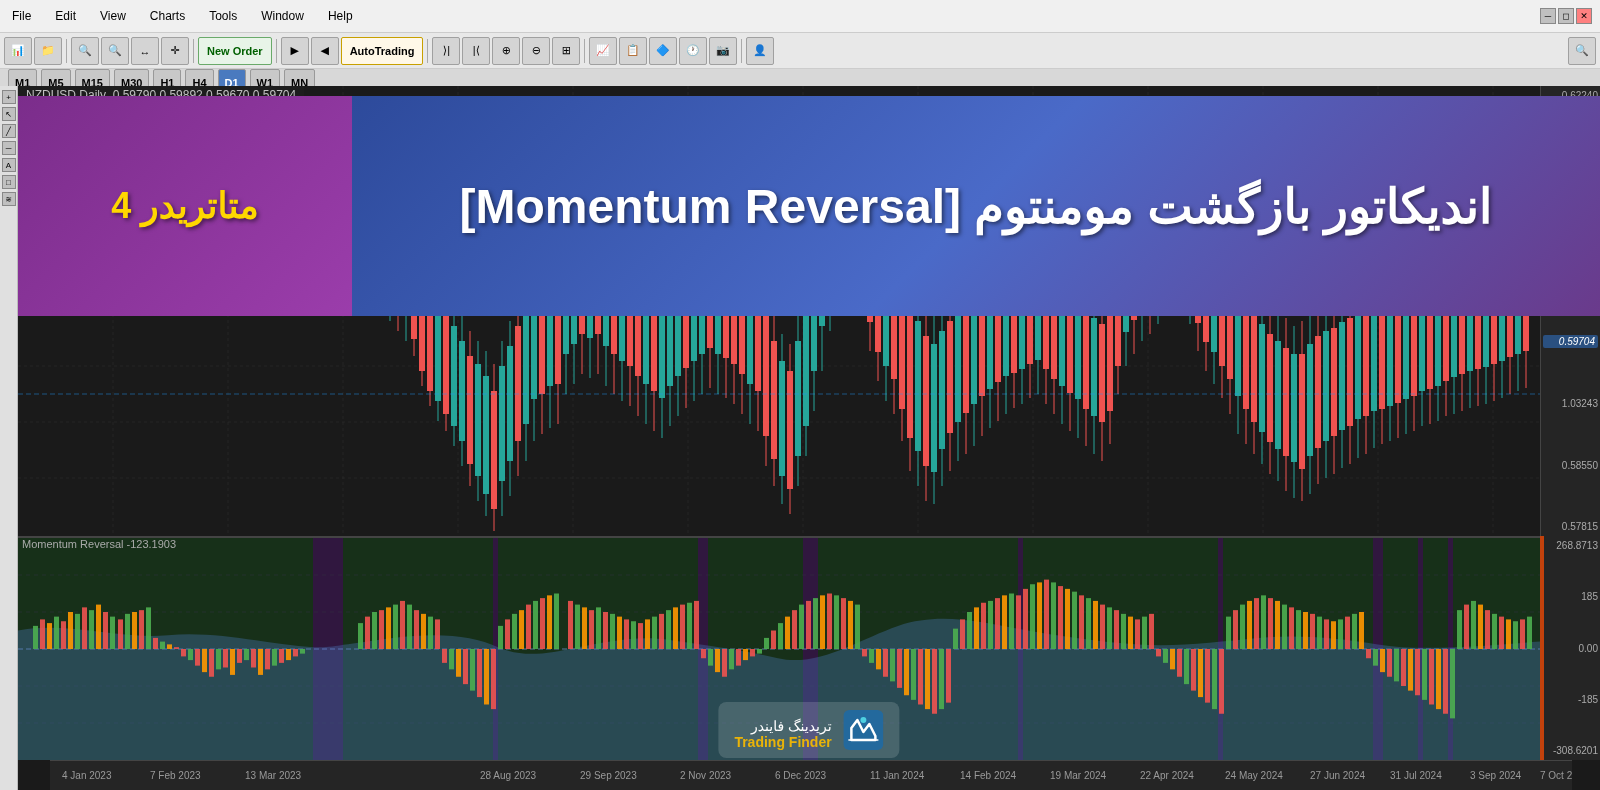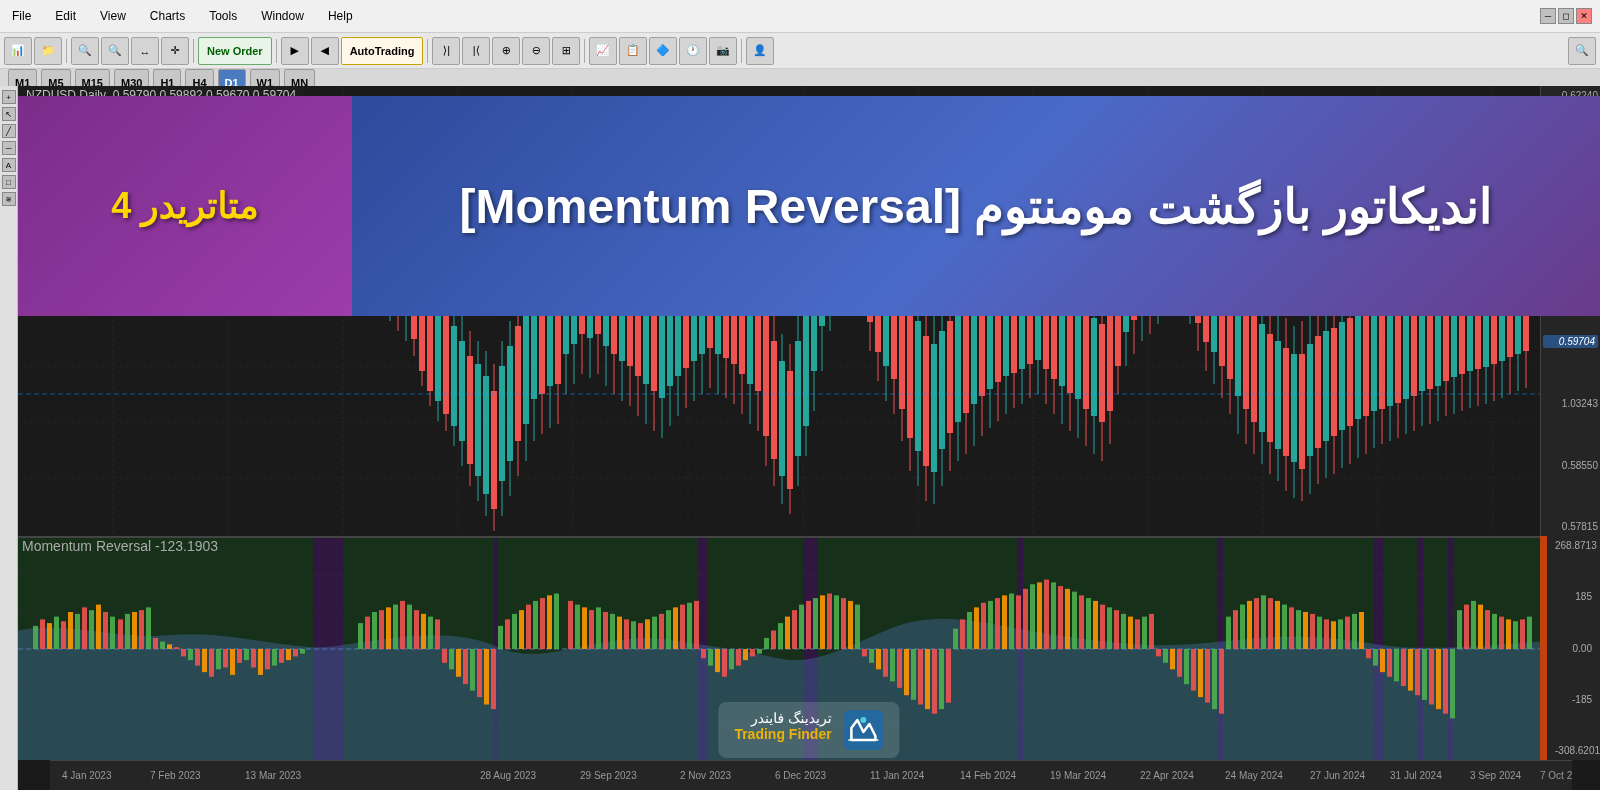--- a/index.html
+++ b/index.html
@@ -194,35 +194,35 @@
       overflow: hidden;
     }
 
     #indicator-scale {
       position: absolute;
       top: 450px;
       right: 0;
       width: 60px;
       height: calc(100% - 450px - 30px);
       background: #252525;
-      border-left: 7px solid #c2410c;
+      border-left: 4px solid #c2410c;
       display: flex;
       flex-direction: column;
       justify-content: space-between;
-      padding: 4px 8px;
+      padding: 4px 2px;
       font-size: 10px;
       color: #aaa;
     }
 
     #indicator-label {
       position: absolute;
       top: 452px;
       left: 4px;
       color: #aaa;
-      font-size: 14px;
+      font-size: 11px;
       z-index: 5;
     }
 
     
     #date-axis {
       position: absolute;
       bottom: 0;
       left: 0;
       width: calc(100% - 60px);
       height: 30px;
@@ -1328,21 +1328,21 @@
   <div id="promo-banner">
     <div id="promo-left">
       <div class="promo-text-platform">متاتریدر 4</div>
     </div>
     <div id="promo-right">
       <div class="promo-text-indicator">اندیکاتور بازگشت مومنتوم [Momentum Reversal]</div>
     </div>
   </div>
 
   <div id="watermark">
-    <div style="display:flex; align-items:flex-start; gap:12px;">
+    <div style="display:flex; align-items:flex-end; gap:12px;">
       <div>
         <div class="watermark-persian">تریدینگ فایندر</div>
         <div class="watermark-text">Trading Finder</div>
       </div>
       <svg class="watermark-logo" viewBox="0 0 40 40">
         <rect width="40" height="40" rx="6" fill="#1a6aaa" opacity="0.8"></rect>
         <path d="M 8 30 L 8 18 L 14 10 L 20 22 L 26 14 L 32 26 L 32 30 Z" fill="none" stroke="#fff" stroke-width="2.5" stroke-linejoin="round"></path>
         <circle cx="20" cy="10" r="3" fill="#4dd0e1"></circle>
         <line x1="5" y1="30" x2="35" y2="30" stroke="#fff" stroke-width="1.5"></line>
       </svg>

